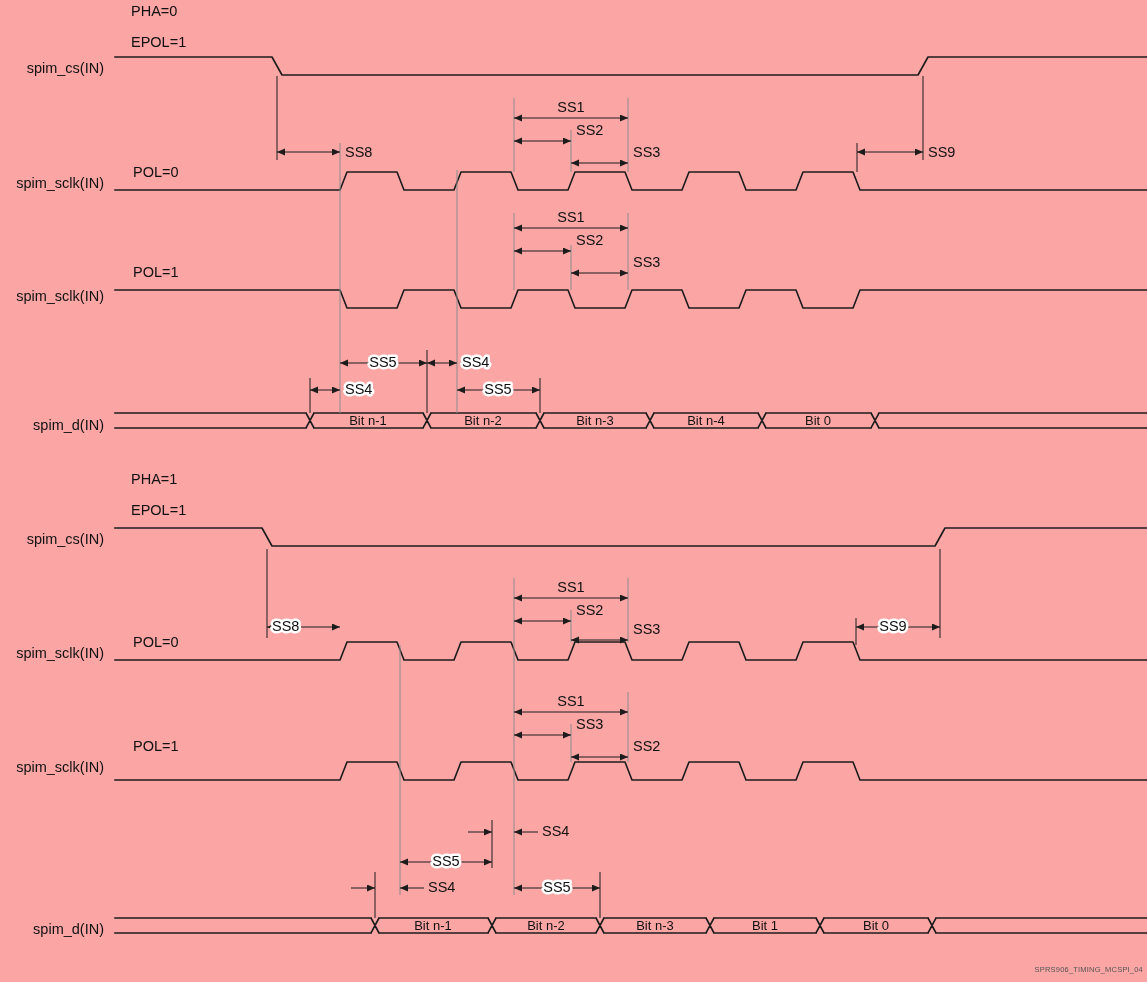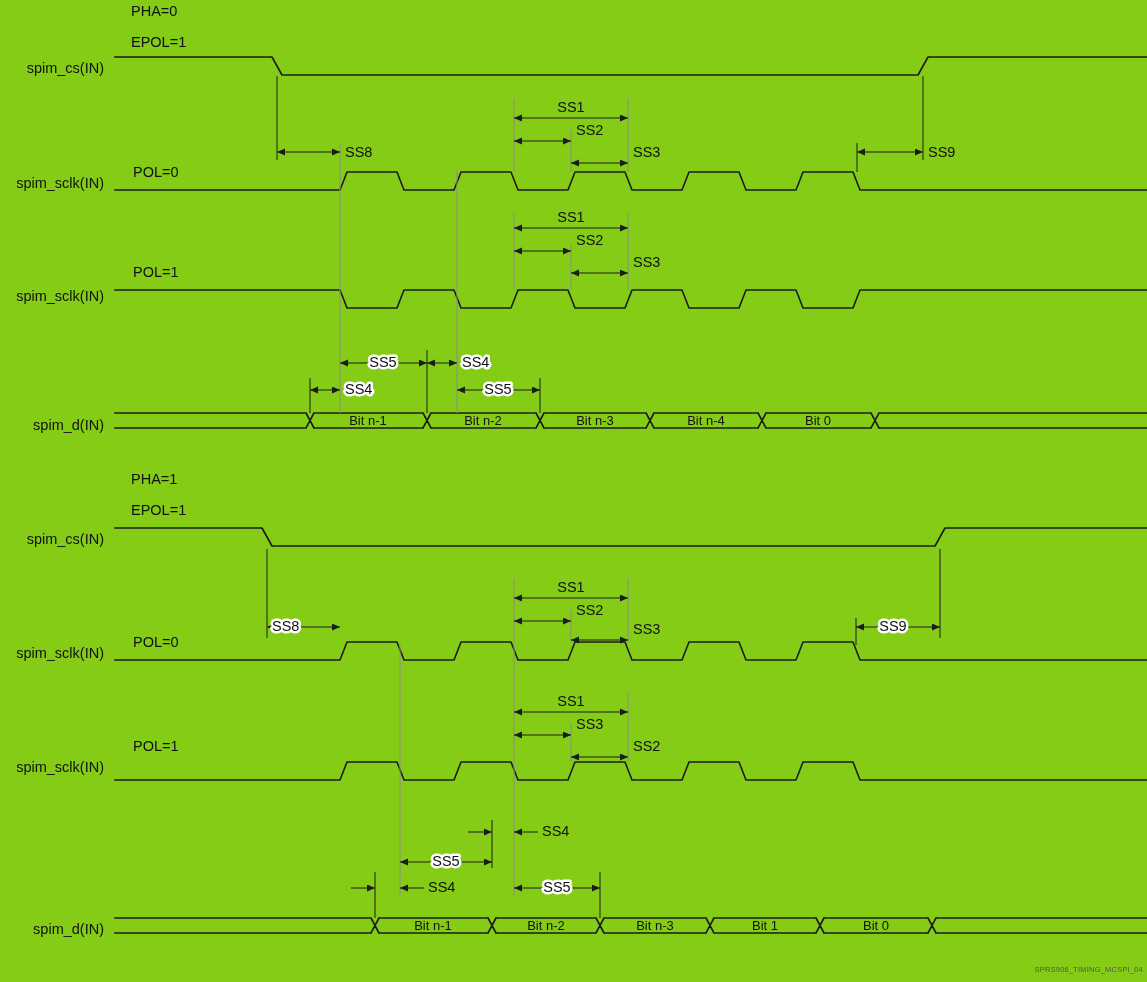--- a/index.html
+++ b/index.html
@@ -1,16 +1,16 @@
 <!DOCTYPE html>
 <html><head>
 <meta charset="utf-8">
 <style>
   html,body { margin:0; padding:0; background:#ffffff; }
-  .stage { position:relative; width:1147px; height:982px; background:#84cc16; overflow:hidden; }
+  .stage { position:relative; width:1147px; height:982px; background:#fca5a5; overflow:hidden; }
   svg { display:block; }
   text {
     font-family:"Liberation Sans", sans-serif;
     font-size:14.5px;
     fill:#111;
   }
   .sig  { text-anchor:end; }
   .mid  { text-anchor:middle; }
   .bit  { font-size:13px; text-anchor:middle; }
   .halo { paint-order:stroke; stroke:#ffffff; stroke-width:5px; stroke-linejoin:round; }

